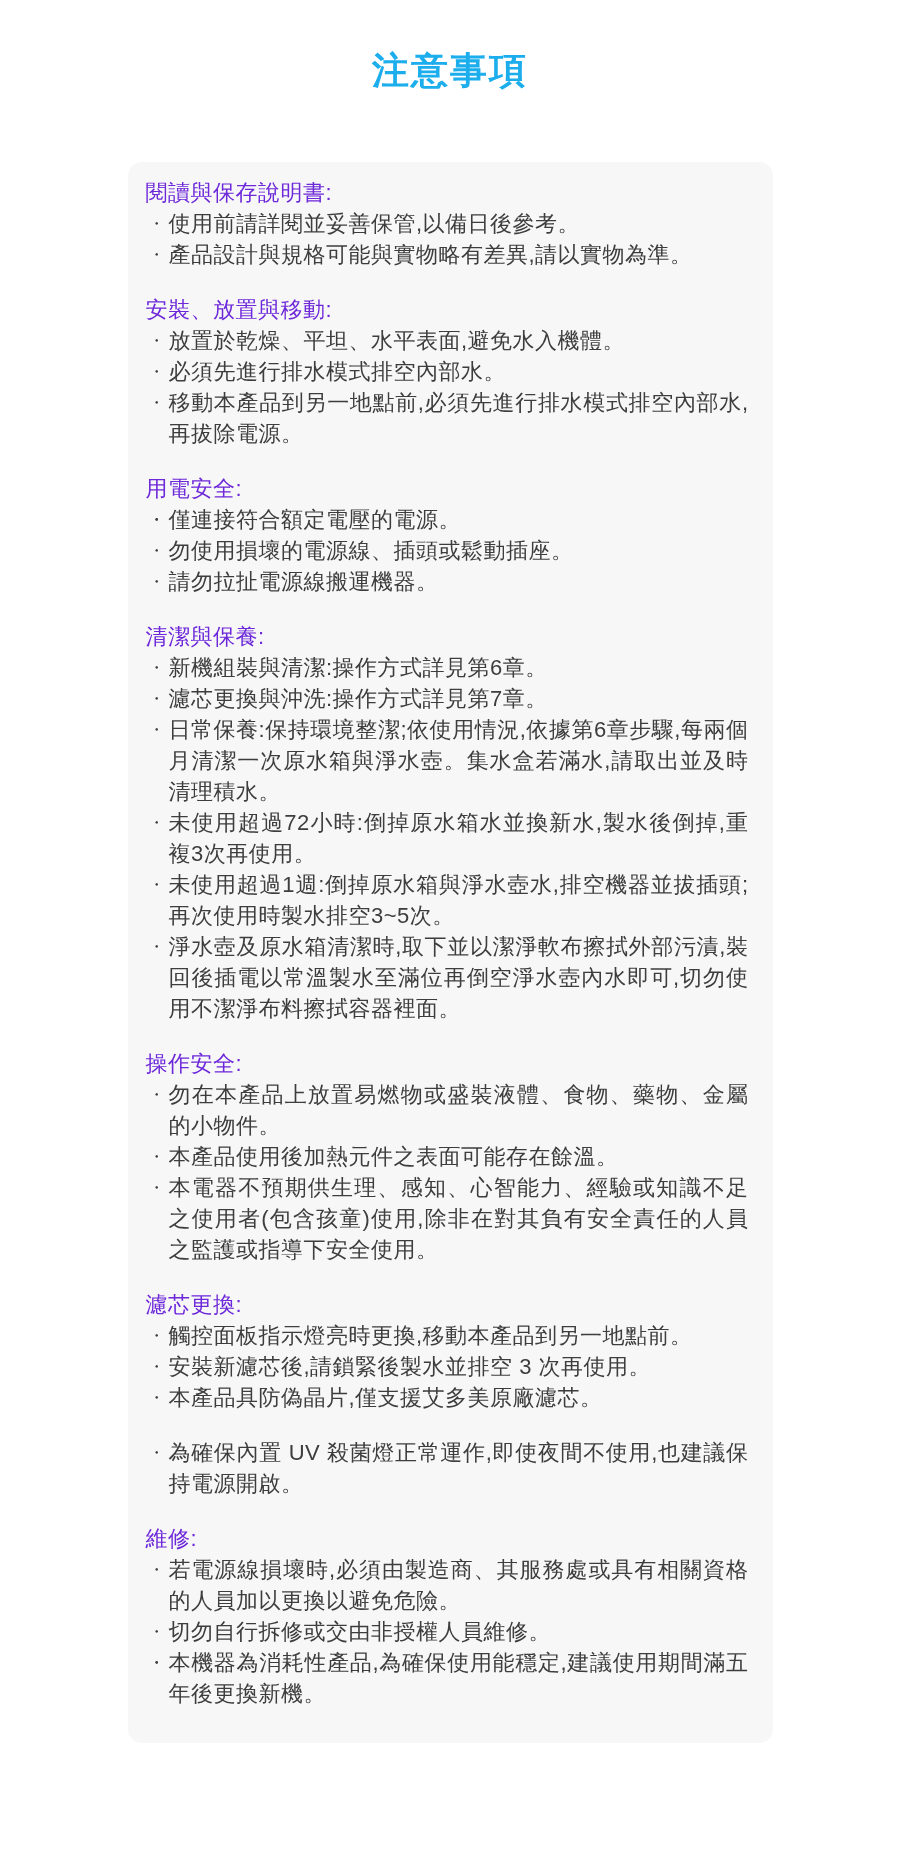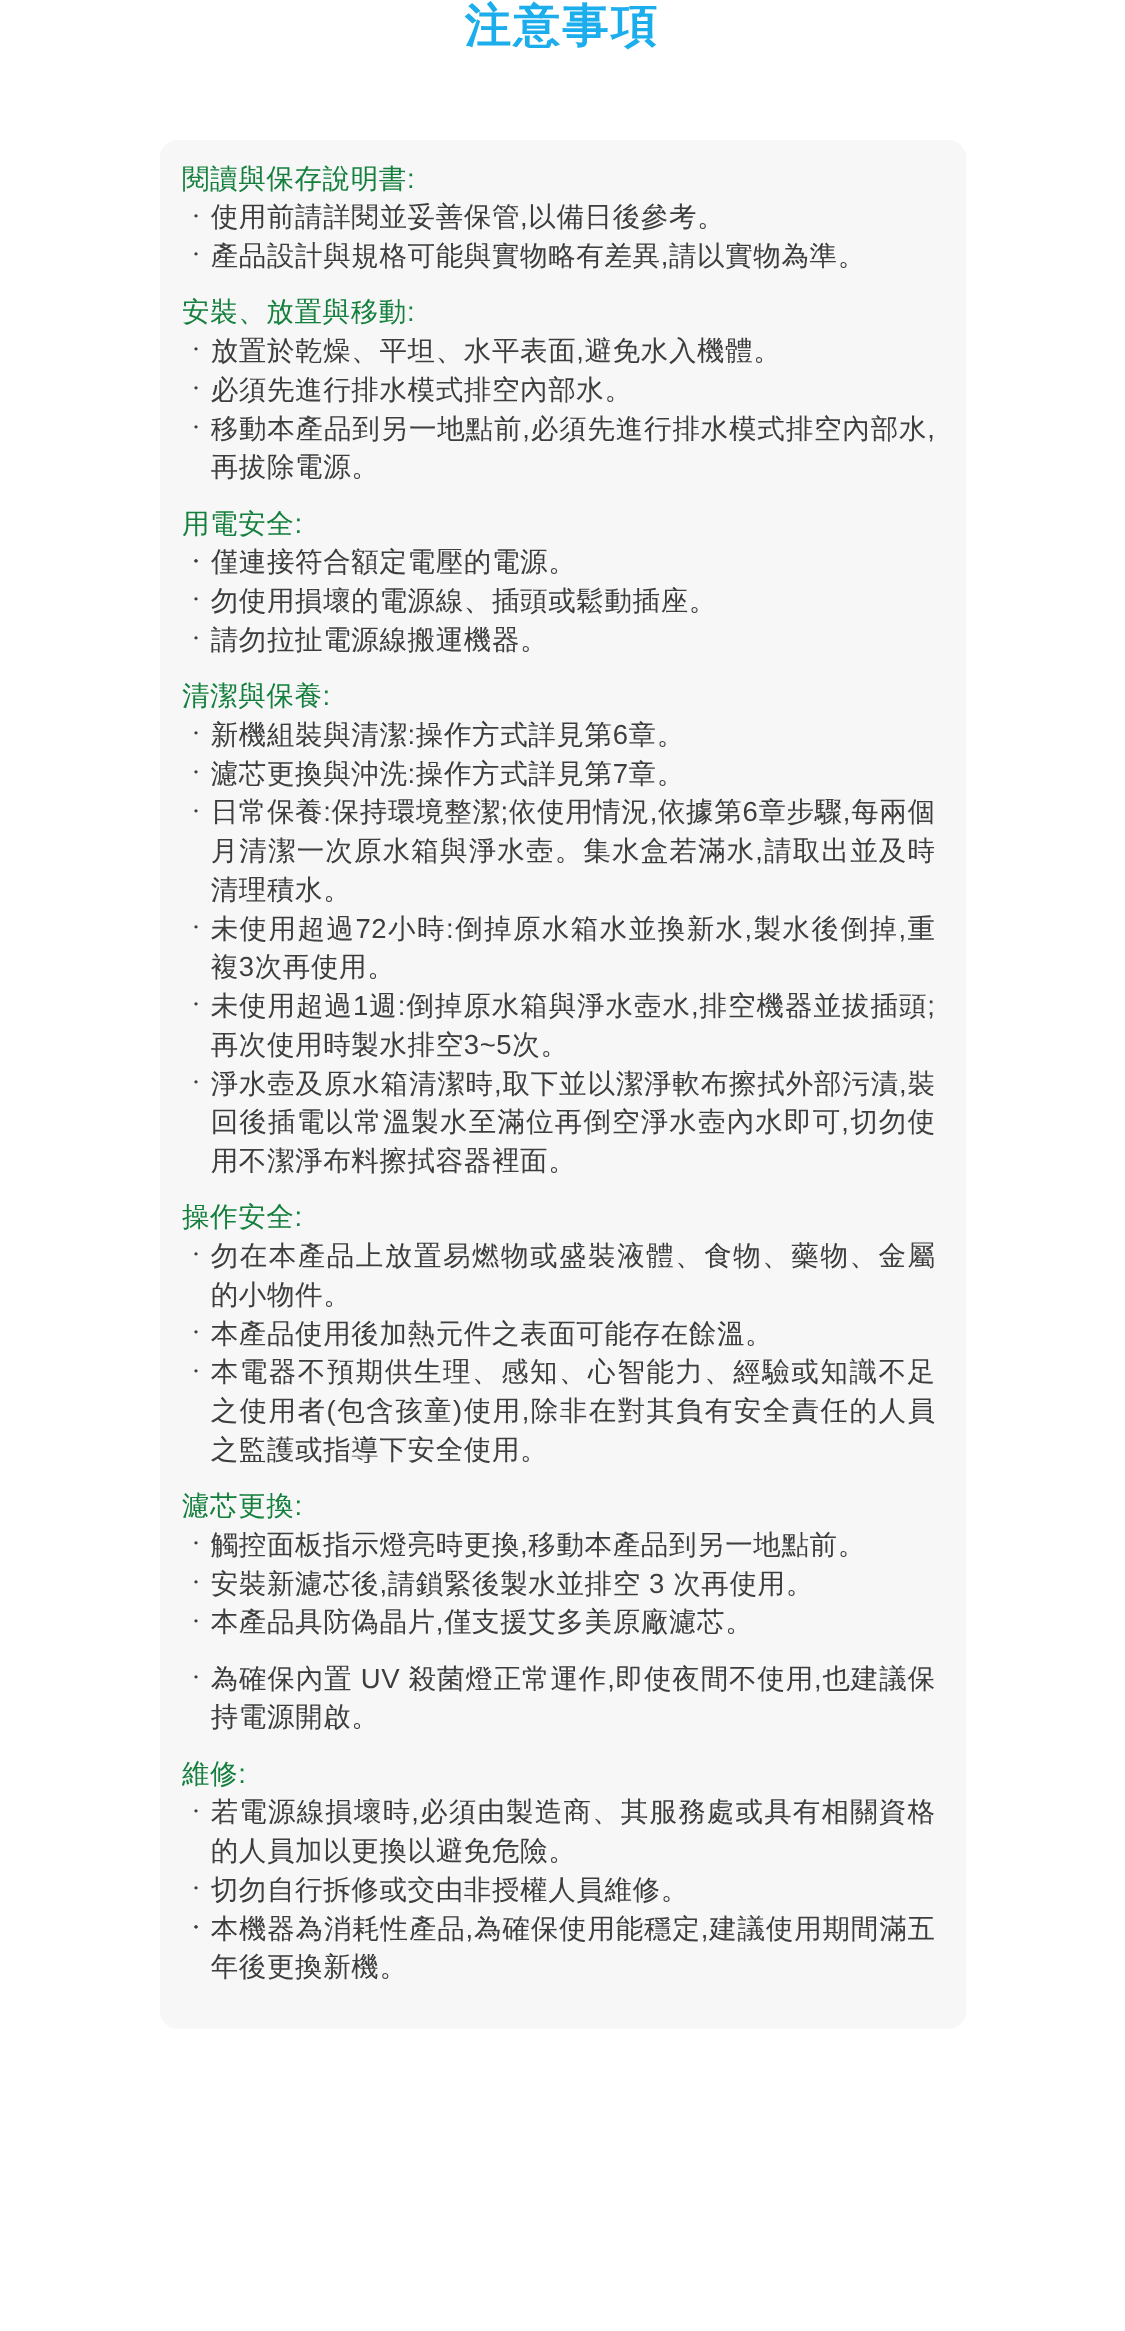--- a/index.html
+++ b/index.html
@@ -8,44 +8,46 @@
     background: #ffffff;
     font-family: "Liberation Sans", "DejaVu Sans", sans-serif;
   }
   body {
     width: 900px;
     height: 1865px;
     position: relative;
   }
   .page-title {
     margin: 0;
+    padding-top: 50px;
     text-align: center;
     font-size: 37px;
     line-height: 42px;
     font-weight: 600;
     letter-spacing: 2px;
     color: #1badec;
+    font-family: Liberation Serif, serif;
   }
   .card {
     box-sizing: border-box;
     width: 645px;
     margin: 70px auto 0 auto;
     background: #f7f7f8;
     border-radius: 14px;
     padding: 15px 24px 34px 18px;
   }
-  .section { margin-top: 14px; }
+  .section { margin-top: 24px; }
   .section:first-child { margin-top: 0; }
   .section-heading {
     margin: 0;
     font-size: 22px;
     line-height: 31px;
     font-weight: 400;
     letter-spacing: 0.5px;
-    color: #15803d;
+    color: #6d28d9;
   }
   ul.items {
     list-style: none;
     margin: 0;
     padding: 0;
   }
   li.item {
     position: relative;
     padding-left: 23px;
     box-sizing: border-box;

